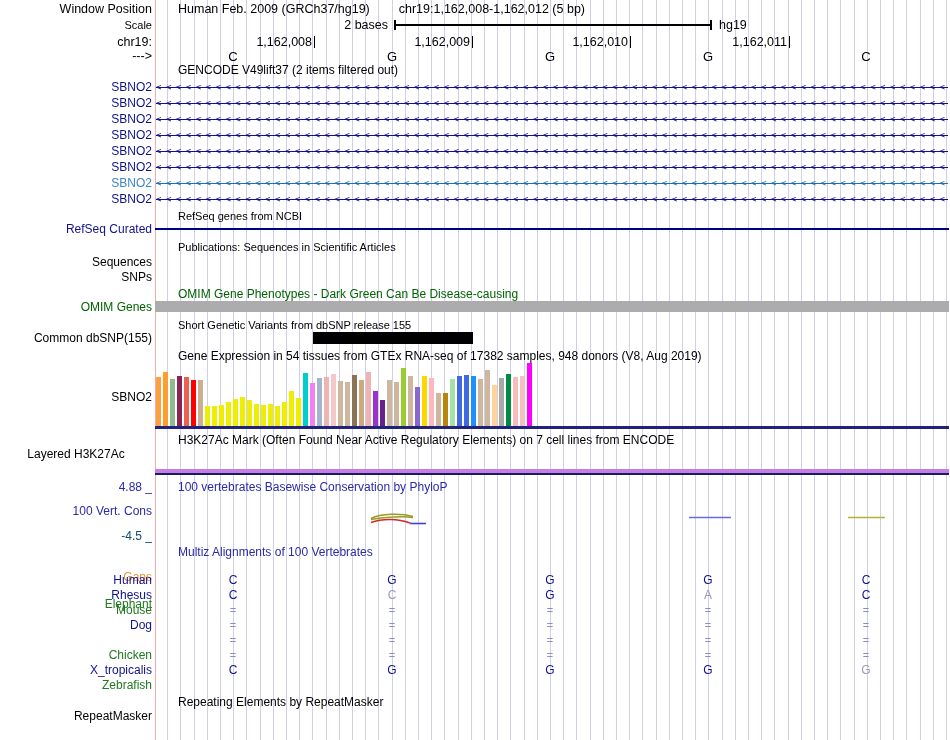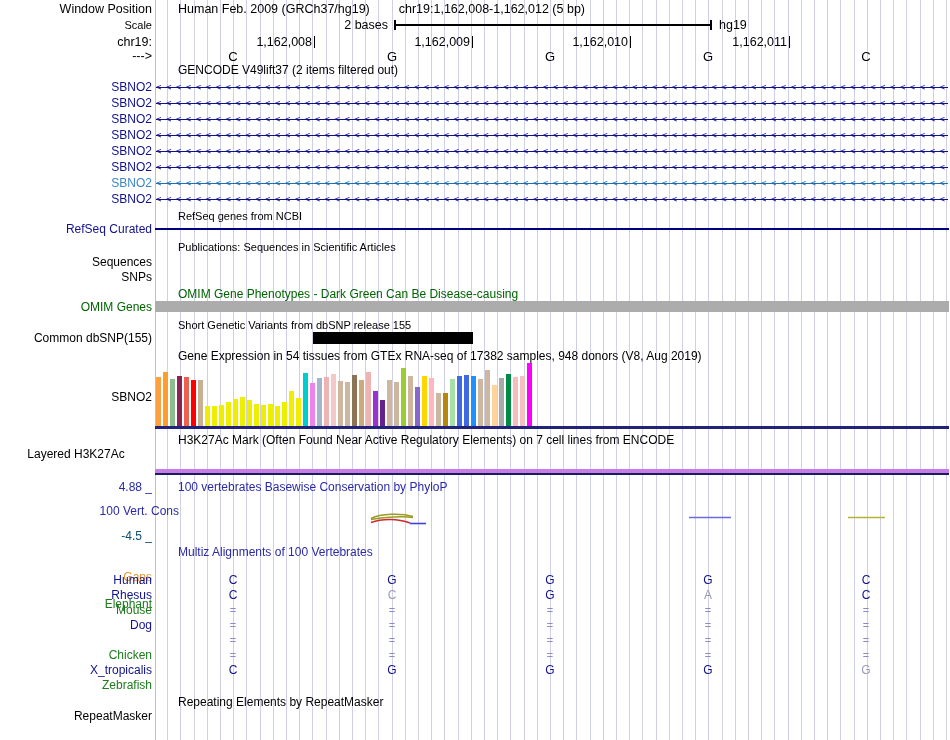--- a/index.html
+++ b/index.html
@@ -192,21 +192,21 @@
     </div>
   <div class="abs" style="top:426px;left:155px;width:794px;height:3px;background:#22227A;"></div>
 
   <div class="ttl ttl12 black" style="top:434px;">H3K27Ac Mark (Often Found Near Active Regulatory Elements) on 7 cell lines from ENCODE</div>
   <div class="lblcol black" style="top:448px;text-align:center;">Layered H3K27Ac</div>
   <div class="abs" style="top:469px;left:155px;width:794px;height:3.5px;background:#C77DE8;"></div>
   <div class="abs" style="top:472.5px;left:155px;width:794px;height:2.5px;background:#1B1B5E;"></div>
 
   <div class="ttl ttl12 blue" style="top:481px;">100 vertebrates Basewise Conservation by PhyloP</div>
   <div class="lblcol blue" style="top:481px;">4.88 _</div>
-  <div class="lblcol blue" style="top:505px;padding-left:27px;">100 Vert. Cons</div>
+  <div class="lblcol blue" style="top:505px;">100 Vert. Cons</div>
   <div class="lblcol dred" style="top:530px;">-4.5 _</div>
   <svg id="cons-svg" width="950" height="740" viewBox="0 0 950 740">
       <path d="M371,518.5 C381,513.5 401,513 413,516.5" stroke="#9B9B23" stroke-width="1.6" fill="none"></path>
       <path d="M371,519.5 C383,517 403,516 413,517.5" stroke="#9B9B23" stroke-width="1.6" fill="none"></path>
       <path d="M371,522.5 C382,518.5 398,518.5 410,523" stroke="#D02A2A" stroke-width="1.6" fill="none"></path>
       <path d="M410,523.5 L426,523.5" stroke="#4242D8" stroke-width="1.6" fill="none"></path>
       <path d="M689,517.5 L731,517.5" stroke="#6A6AE8" stroke-width="1.6" fill="none"></path>
       <path d="M848,517.5 L885,517.5" stroke="#B5B237" stroke-width="1.6" fill="none"></path>
     </svg>
 

